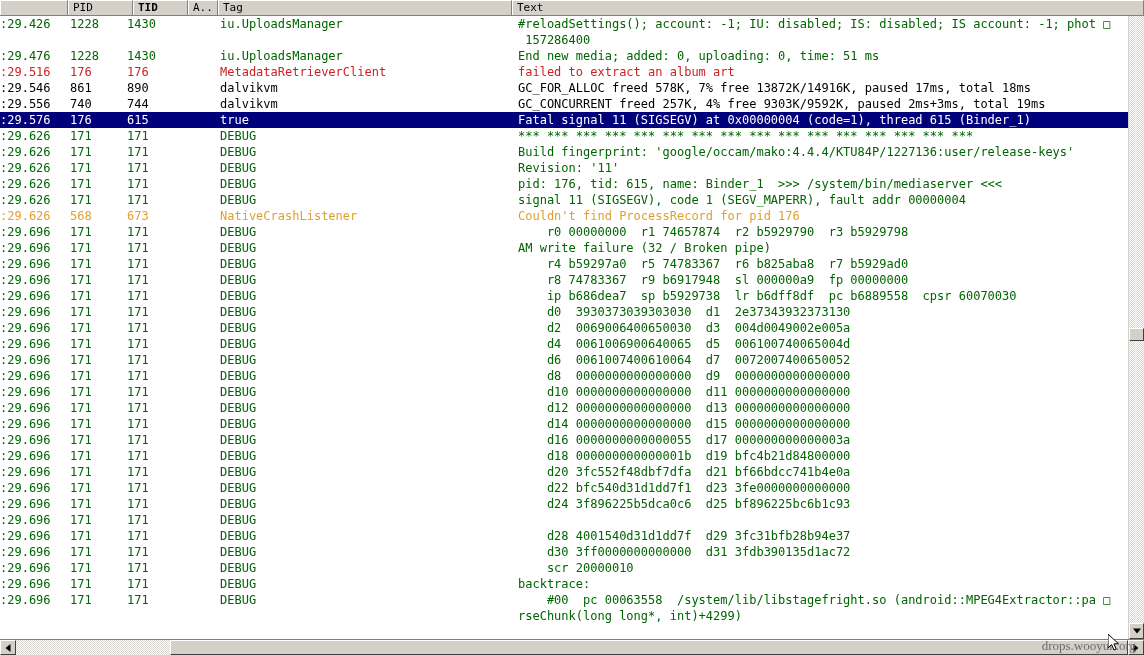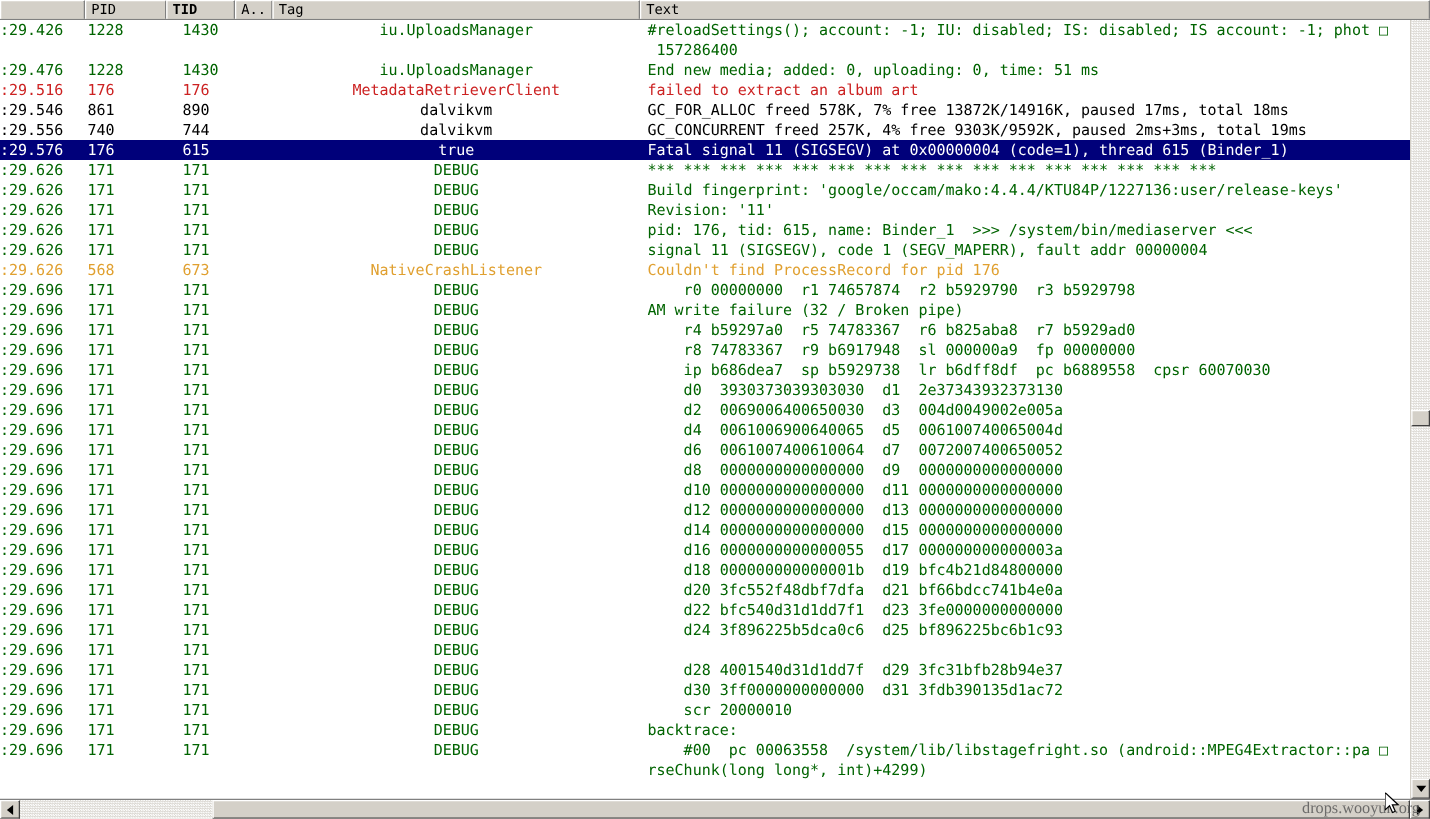--- a/index.html
+++ b/index.html
@@ -79,23 +79,23 @@
     top: 0;
     height: 16px;
     line-height: 16px;
     overflow: hidden;
     white-space: pre;
     font-family: "DejaVu Sans Mono", "Liberation Mono", monospace;
     font-size: 12px;
   }
   .c-time  { left: 0px;   width: 66px;  }
   .c-pid   { left: 70px;  width: 62px;  }
-  .c-tid   { left: 146px; width: 53px;  }
+  .c-tid   { left: 127px; width: 53px;  }
   .c-app   { left: 190px; width: 26px;  }
-  .c-tag   { left: 220px; width: 290px; text-align: center; }
+  .c-tag   { left: 220px; width: 290px; }
   .c-text  { left: 518px; width: 620px; }
 
   .lvl-D { color: #006400; }
   .lvl-E { color: #cc2222; }
   .lvl-W { color: #e0a030; }
   .lvl-I { color: #000000; }
   .log-row.selected .cell { color: #ffffff; }
 
   
   .vscroll {

